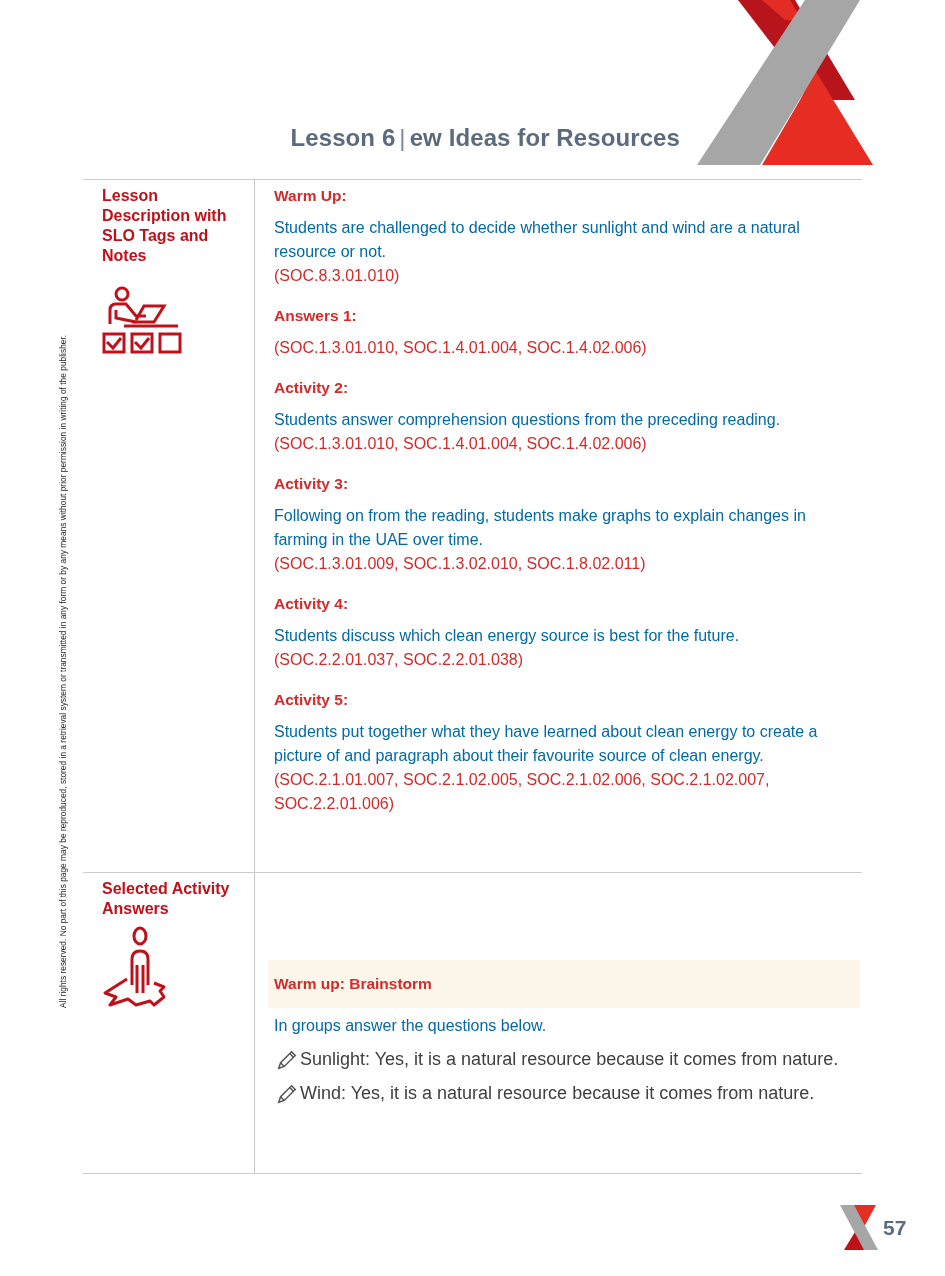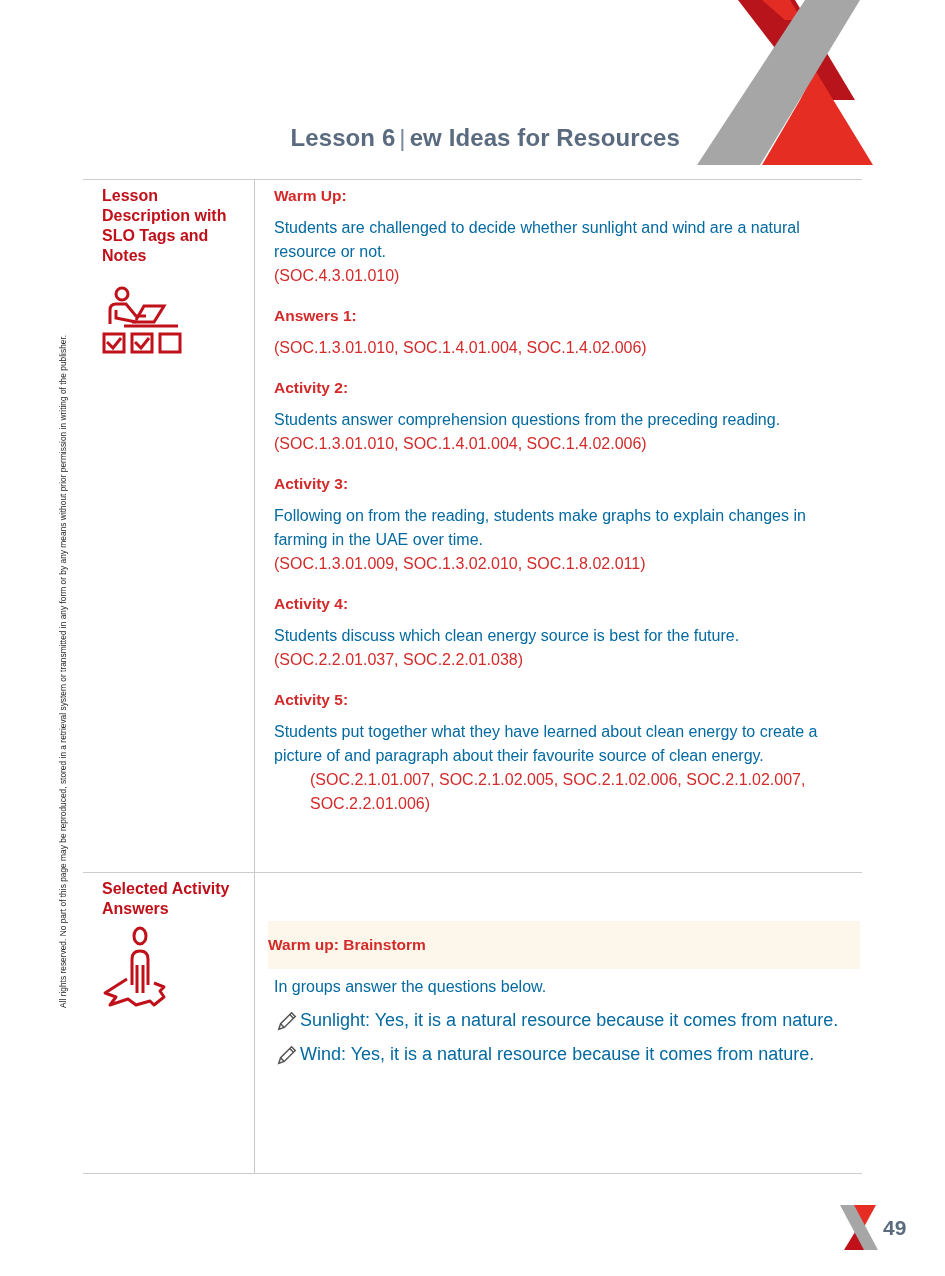--- a/index.html
+++ b/index.html
@@ -31,24 +31,24 @@
   .left-heading {
     color: #c0101a; font-weight: bold; font-size: 16px; line-height: 20px;
   }
   .section-title { color: #d42a2a; font-weight: bold; font-size: 15.5px; line-height: 20px; }
   .body-text { color: #0369a1; font-size: 16px; line-height: 24px; }
   .tags { color: #d42a2a; font-size: 16px; line-height: 24px; }
   .block { margin-bottom: 18px; }
   .block .section-title { margin-bottom: 10px; }
   .banner {
     background: #fdf6ea; margin-left: -6px; margin-right: 2px; height: 48px;
-    display: flex; align-items: center; 
-    color: #d42a2a; font-weight: bold; font-size: 15.5px;
+    display: flex; align-items: center; padding-left: 6px;
+    color: #d42a2a; font-weight: bold; font-size: 15.5px; margin-top: 39px;
   }
-  .answer { display: flex; color: #0369a1; font-size: 18px; line-height: 26px; margin-top: 8px; }
+  .answer { display: flex; color: #404040; font-size: 18px; line-height: 26px; margin-top: 8px; }
   .pencil { width: 24px; flex: 0 0 26px; padding-top: 3px; }
   .footer-logo { position: absolute; left: 838px; top: 1205px; width: 42px; height: 45px; }
   .page-num {
     position: absolute; left: 883px; top: 1216px; font-size: 21px; font-weight: bold; color: #5a6b80;
   }
 </style>
 </head>
 <body>
 
 <svg class="corner-logo" viewBox="0 0 190 170">
@@ -81,21 +81,21 @@
           <rect x="58" y="48" width="20" height="18"></rect>
           <path d="M5,56 L11,62 L19,52"></path>
           <path d="M33,56 L39,62 L47,52"></path>
         </g>
       </svg>
     </div>
     <div class="cell-right" style="padding-top:6px;">
       <div class="block">
         <div class="section-title">Warm Up:</div>
         <div class="body-text" style="width:560px;">Students are challenged to decide whether sunlight and wind are a natural resource or not.</div>
-        <div class="tags">(SOC.4.3.01.010)</div>
+        <div class="tags">(SOC.8.3.01.010)</div>
       </div>
       <div class="block">
         <div class="section-title">Answers 1:</div>
         <div class="tags">(SOC.1.3.01.010, SOC.1.4.01.004, SOC.1.4.02.006)</div>
       </div>
       <div class="block">
         <div class="section-title">Activity 2:</div>
         <div class="body-text" style="white-space:nowrap;">Students answer comprehension questions from the preceding reading.</div>
         <div class="tags">(SOC.1.3.01.010, SOC.1.4.01.004, SOC.1.4.02.006)</div>
       </div>
@@ -105,21 +105,21 @@
         <div class="tags">(SOC.1.3.01.009, SOC.1.3.02.010, SOC.1.8.02.011)</div>
       </div>
       <div class="block">
         <div class="section-title">Activity 4:</div>
         <div class="body-text">Students discuss which clean energy source is best for the future.</div>
         <div class="tags">(SOC.2.2.01.037, SOC.2.2.01.038)</div>
       </div>
       <div class="block" style="margin-bottom:0;">
         <div class="section-title" style="margin-bottom:10px;">Activity 5:</div>
         <div class="body-text" style="width:575px;">Students put together what they have learned about clean energy to create a picture of and paragraph about their favourite source of clean energy.</div>
-        <div class="tags" style="width:520px;margin-left:36px;">(SOC.2.1.01.007, SOC.2.1.02.005, SOC.2.1.02.006, SOC.2.1.02.007, SOC.2.2.01.006)</div>
+        <div class="tags" style="width:520px;">(SOC.2.1.01.007, SOC.2.1.02.005, SOC.2.1.02.006, SOC.2.1.02.007, SOC.2.2.01.006)</div>
       </div>
     </div>
   </div>
 
   <div class="row" style="height:300px;">
     <div class="cell-left">
       <div class="left-heading" style="width:148px;">Selected Activity Answers</div>
       <svg width="66" height="84" viewBox="0 0 66 84" style="margin-top:6px;">
         <g fill="none" stroke="#c0101a" stroke-width="3" stroke-linejoin="round">
           <ellipse cx="38" cy="11" rx="6" ry="8"></ellipse>
@@ -155,13 +155,13 @@
       </div>
     </div>
   </div>
 </div>
 
 <svg class="footer-logo" viewBox="0 0 42 45">
   <polygon points="14,0 38,0 26,22" fill="#e52d23"></polygon>
   <polygon points="20,22 30,45 6,45" fill="#c0101a"></polygon>
   <polygon points="2,0 16,0 40,45 26,45" fill="#a6a6a6"></polygon>
 </svg>
-<div class="page-num">49</div>
+<div class="page-num">57</div>
 
 </body></html>

